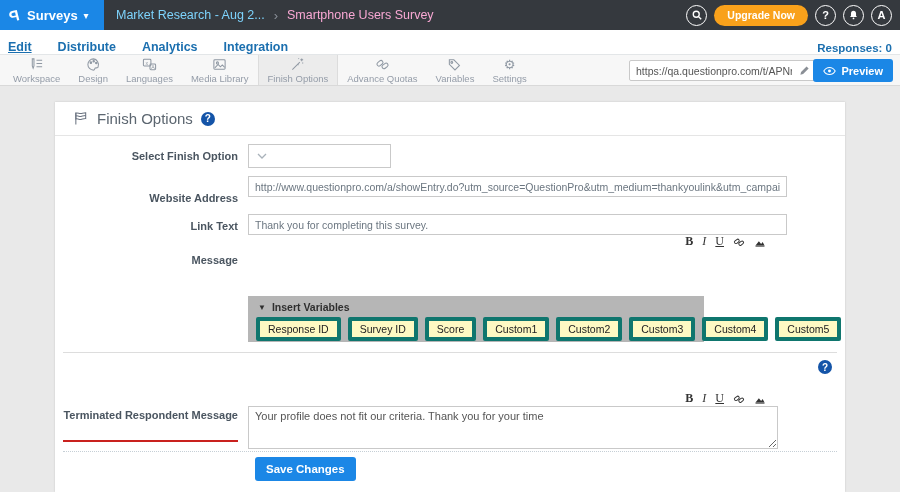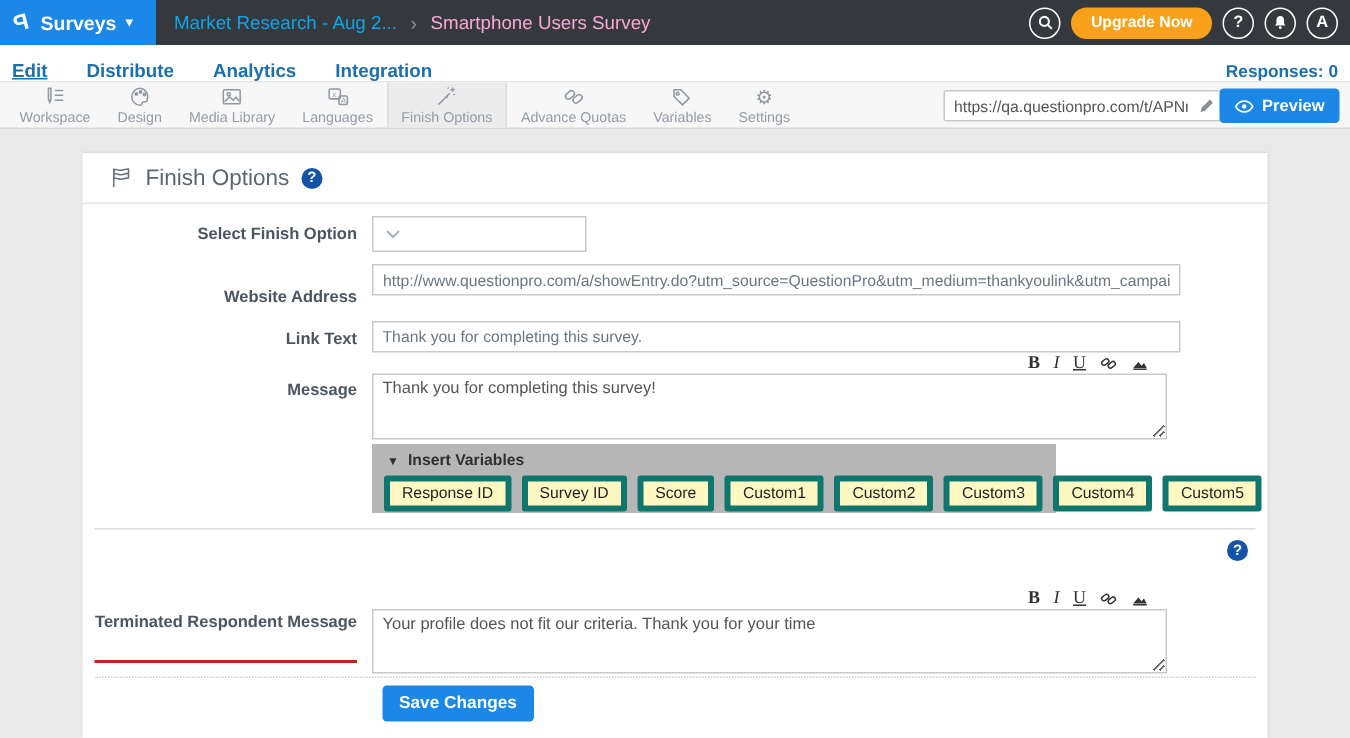--- a/index.html
+++ b/index.html
@@ -10,21 +10,21 @@
   }
   svg { display:block; }
 
   
   .header { position:absolute; left:0; top:0; width:900px; height:30px; background:#35393e; display:flex; align-items:center; }
   .logo-area { width:104px; height:30px; background:#1b87e6; display:flex; align-items:center; padding:0 8px 0 9px; cursor:pointer; }
   .logo { color:#fff; font-weight:bold; font-size:15px; transform:scaleX(-1) rotate(14deg); display:inline-block; }
   .product { color:#fff; font-size:13px; font-weight:bold; margin-left:8px; }
   .caret { color:#fff; font-size:10px; margin-left:6px; }
   .breadcrumb { display:flex; align-items:center; margin-left:12px; font-size:12.5px; gap:9px; }
-  .crumb-folder { color:#0ea5e9; cursor:pointer; }
+  .crumb-folder { color:#7dd3fc; cursor:pointer; }
   .crumb-sep { color:#8a9099; font-size:13px; }
   .crumb-survey { color:#f9a8d4; cursor:pointer; }
   .header-right { position:absolute; right:8px; top:0; height:30px; display:flex; align-items:center; gap:7px; }
   .hcircle { width:21px; height:21px; border:1.5px solid #fff; border-radius:50%; display:flex; align-items:center; justify-content:center; color:#fff; font-size:11px; font-weight:bold; cursor:pointer; }
   .upgrade-btn { height:21px; border:none; border-radius:11px; background:#f9a11b; color:#fff; font-family:inherit; font-size:10.5px; font-weight:bold; padding:0 13px; cursor:pointer; }
 
   
   .nav { position:absolute; left:0; top:30px; width:900px; height:25px; background:#fff; border-bottom:1px solid #e3e6e8; display:flex; align-items:flex-end; padding:0 8px; }
   .nav-tab { font-size:12.5px; font-weight:bold; color:#1b6faf; margin-right:26px; cursor:pointer; }
   .nav-tab.active { text-decoration:underline; }
@@ -140,37 +140,37 @@
           <circle cx="5.2" cy="6" r=".8" fill="#8f98a3"></circle>
           <circle cx="8.2" cy="4.6" r=".8" fill="#8f98a3"></circle>
           <circle cx="11" cy="6.4" r=".8" fill="#8f98a3"></circle>
         </svg>
     </span>
     <span class="tool-label">Design</span>
   </div>
   <div class="tool-item">
     <span class="tool-icon">
       <svg width="15" height="15" viewBox="0 0 16 16" fill="none" stroke="#8f98a3" stroke-width="1.1">
-          <rect x="2" y="3" width="12" height="10" rx="1"></rect>
-          <circle cx="5.8" cy="6.3" r="1.1"></circle>
-          <path d="M3 11.5 6.5 8l2.5 2.5 2-2 2.5 2.5"></path>
-        </svg>
-    </span>
-    <span class="tool-label">Media Library</span>
-  </div>
-  <div class="tool-item">
-    <span class="tool-icon">
-      <svg width="15" height="15" viewBox="0 0 16 16" fill="none" stroke="#8f98a3" stroke-width="1.1">
           <rect x="1.5" y="2.5" width="8" height="7" rx="1"></rect>
           <rect x="8.5" y="7.5" width="6" height="6" rx="1"></rect>
           <text x="3.8" y="8" font-size="5.5" stroke="none" fill="#8f98a3">x</text>
           <text x="9.9" y="12.6" font-size="5.5" stroke="none" fill="#8f98a3">A</text>
         </svg>
     </span>
     <span class="tool-label">Languages</span>
+  </div>
+  <div class="tool-item">
+    <span class="tool-icon">
+      <svg width="15" height="15" viewBox="0 0 16 16" fill="none" stroke="#8f98a3" stroke-width="1.1">
+          <rect x="2" y="3" width="12" height="10" rx="1"></rect>
+          <circle cx="5.8" cy="6.3" r="1.1"></circle>
+          <path d="M3 11.5 6.5 8l2.5 2.5 2-2 2.5 2.5"></path>
+        </svg>
+    </span>
+    <span class="tool-label">Media Library</span>
   </div>
   <div class="tool-item active">
     <span class="tool-icon">
       <svg width="15" height="15" viewBox="0 0 16 16" fill="none" stroke="#8f98a3" stroke-width="1.1">
           <path d="M2.5 13.5 10.5 5.5"></path>
           <path d="M12.5 1.5v3M11 3h3M9 1.5l.6.6M14 6l-.8.8M8.2 7.8l.8.8"></path>
         </svg>
     </span>
     <span class="tool-label">Finish Options</span>
   </div>
@@ -256,21 +256,20 @@
     </span>
     <span class="fmt-icon">
       <svg width="12" height="12" viewBox="0 0 16 16" fill="none" stroke="#333" stroke-width="1.3">
           <path d="M2 12.5 6.5 7l3 3.5L11.5 8l2.5 4.5z" fill="#333" stroke="none"></path>
           <path d="M2 13.5h12"></path>
         </svg>
     </span>
   </div>
 
   <div class="flabel" style="top:152px">Message</div>
-  <textarea class="msg-area" style="top: 147px;">Thank you for completing this survey!</textarea>
 
   <div class="var-panel">
     <div class="var-head">
       <span class="var-arrow">▼</span>
       <span>Insert Variables</span>
     </div>
     <div class="var-row">
       <button class="var-btn">Response ID</button>
       <button class="var-btn">Survey ID</button>
       <button class="var-btn">Score</button>

